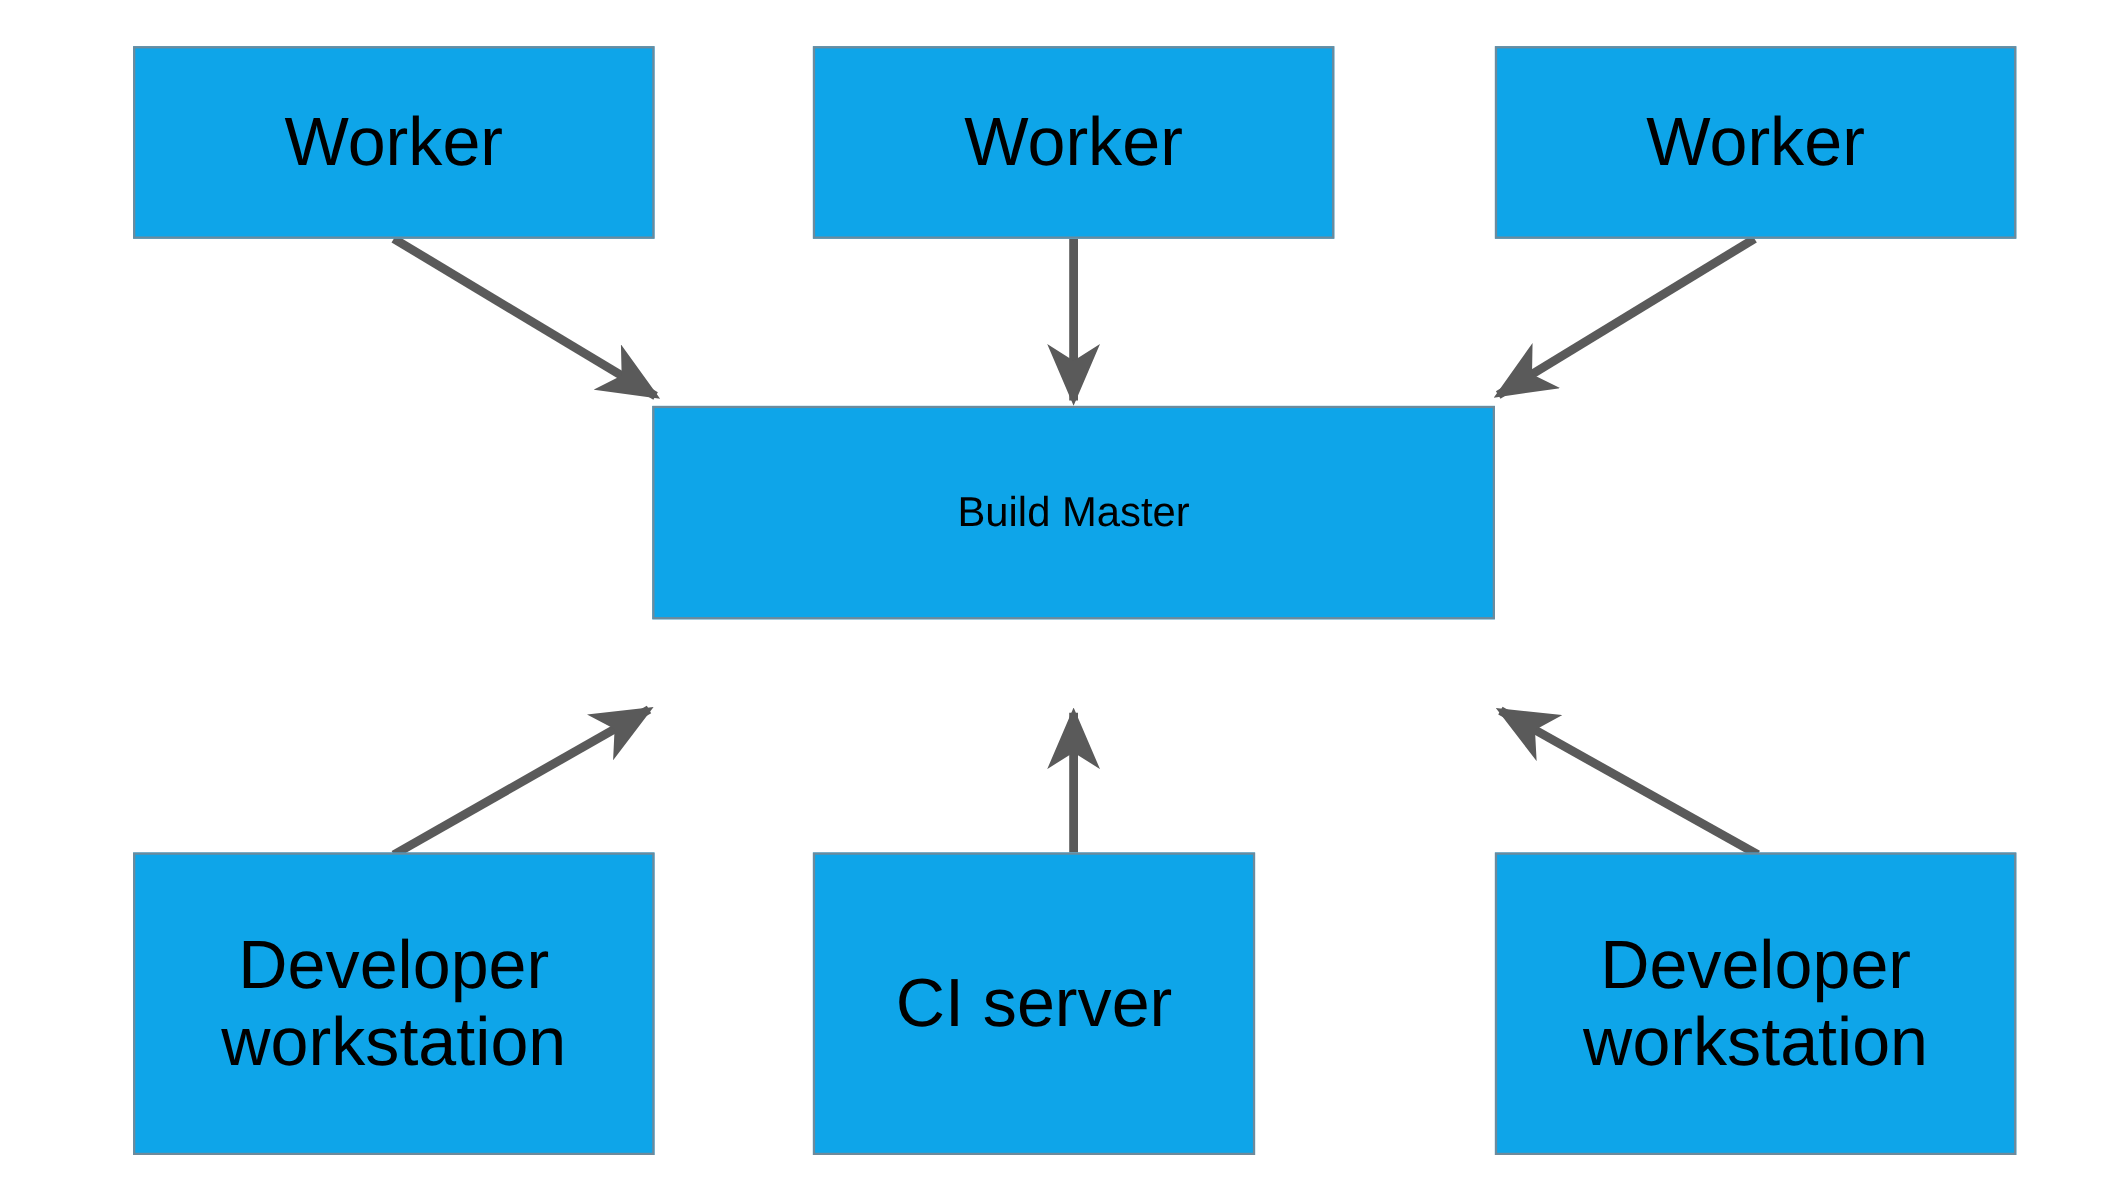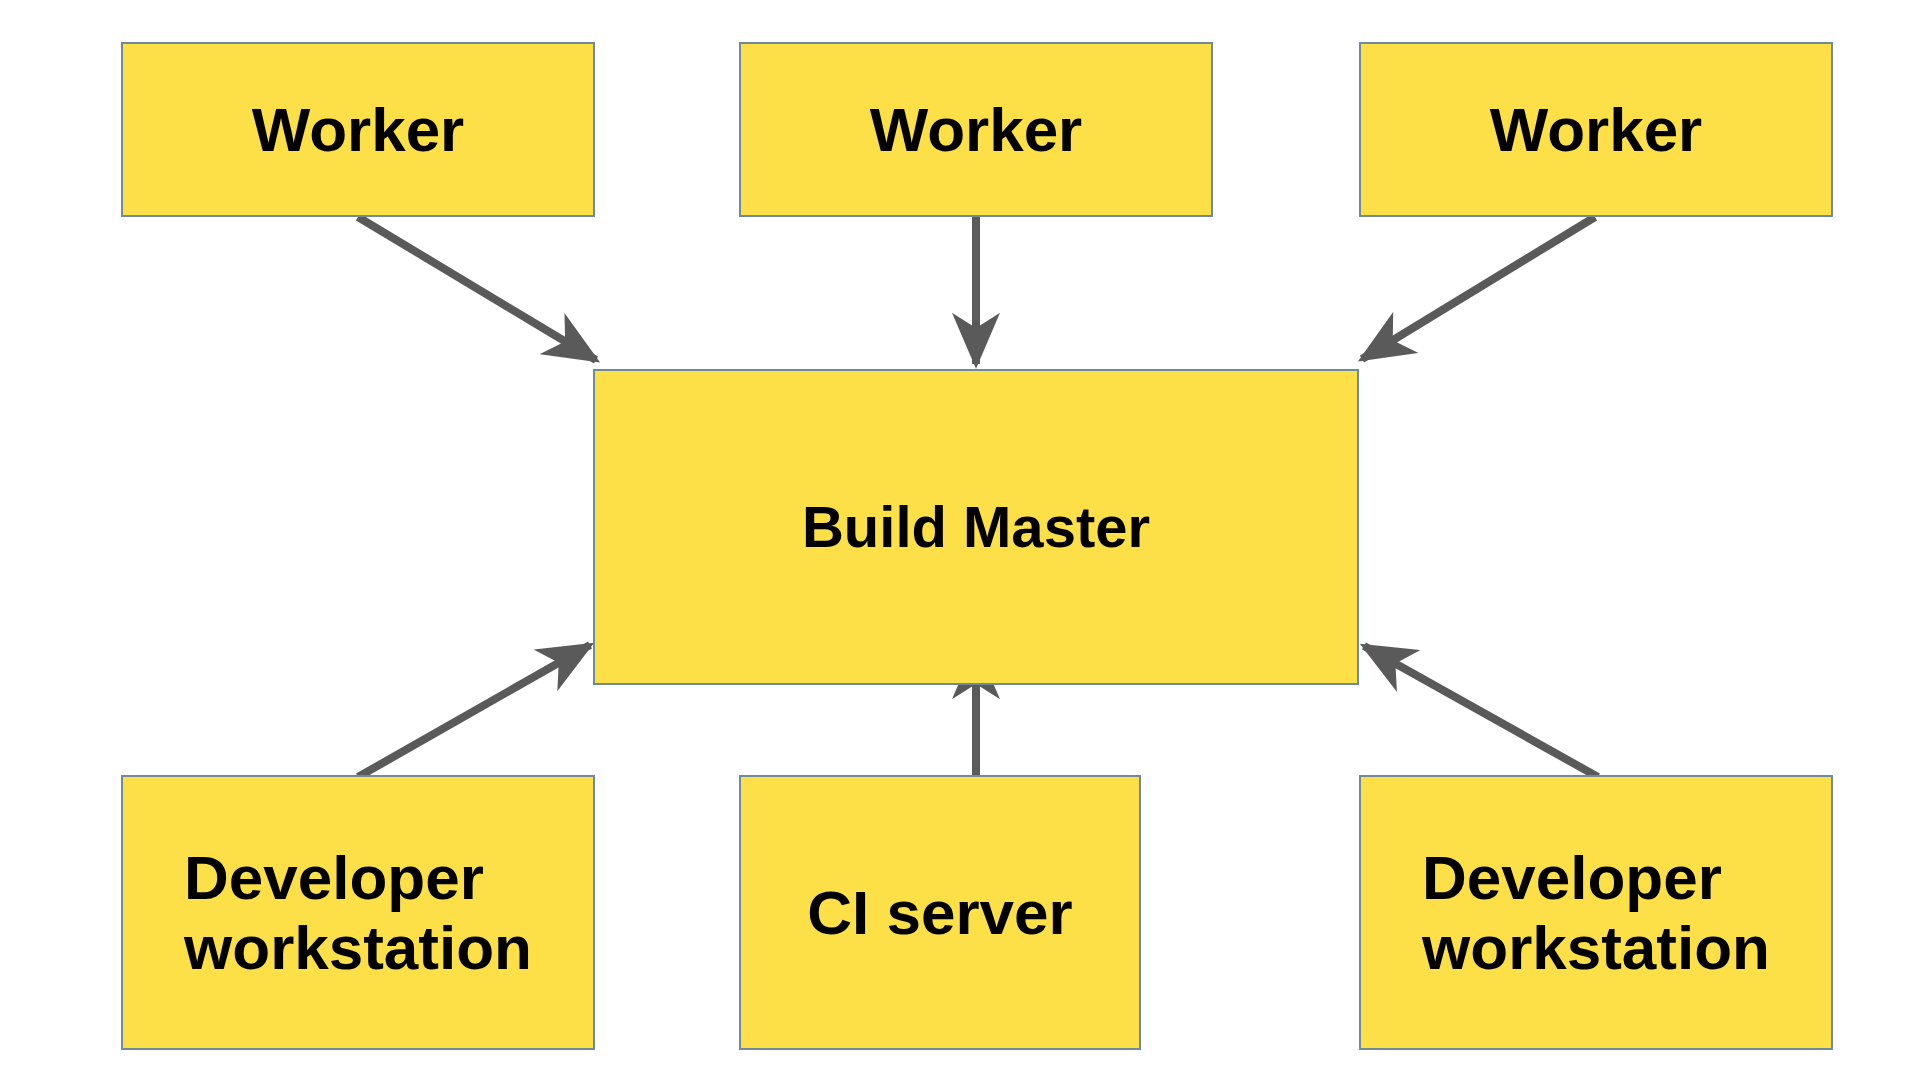--- a/index.html
+++ b/index.html
@@ -22,43 +22,42 @@
     position: absolute;
     left: 0;
     top: 0;
     width: 1910px;
     height: 1090px;
     pointer-events: none;
   }
   .node {
     position: absolute;
     box-sizing: border-box;
-    background: #fde047;
+    background: #0ea5e9;
     border: 2px solid #6e8a9b;
     display: flex;
     align-items: center;
     justify-content: center;
-    text-align: left;
+    text-align: center;
     color: #000000;
     line-height: 1.12;
     white-space: pre-line;
     z-index: 2;
-    font-weight: bold;
   }
   .node-label {
     display: block;
     padding: 0 8px;
     white-space: pre-line;
   }
   
   #node-worker-1 { left: 121px; top: 42px;  width: 474px; height: 175px; font-size: 62px; }
   #node-worker-2 { left: 739px; top: 42px;  width: 474px; height: 175px; font-size: 62px; }
   #node-worker-3 { left: 1359px; top: 42px; width: 474px; height: 175px; font-size: 62px; }
   
-  #node-build-master { left: 593px; top: 369px; width: 766px; height: 316px; font-size: 58px; }
+  #node-build-master { left: 593px; top: 369px; width: 766px; height: 194px; font-size: 38px; }
   
   #node-dev-ws-1 { left: 121px; top: 775px;  width: 474px; height: 275px; font-size: 62px; }
   #node-ci-server { left: 739px; top: 775px; width: 402px; height: 275px; font-size: 62px; }
   #node-dev-ws-2 { left: 1359px; top: 775px; width: 474px; height: 275px; font-size: 62px; }
 </style>
 </head>
 <body>
 
 <div id="canvas">
 

